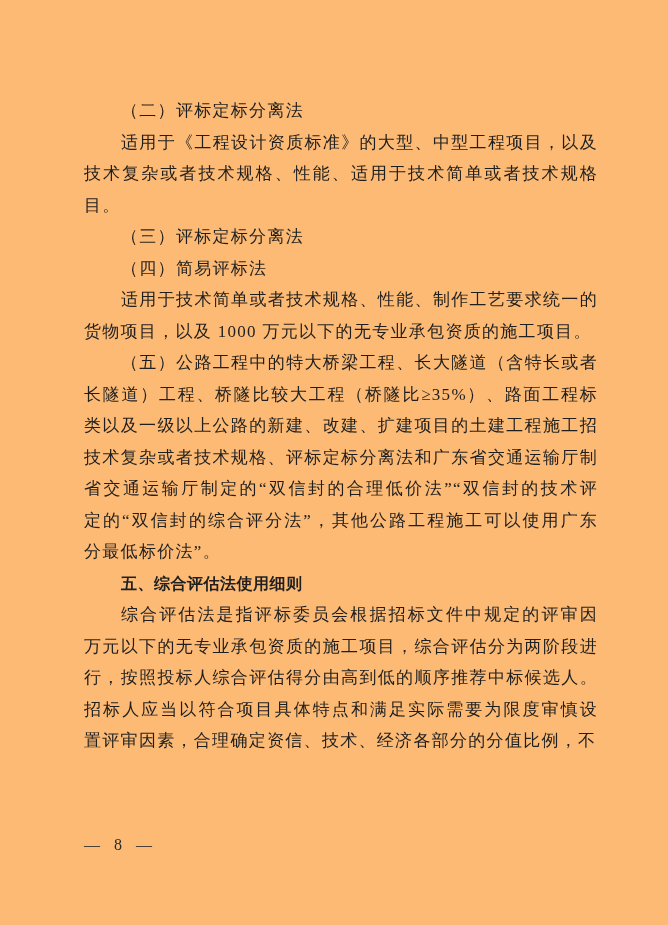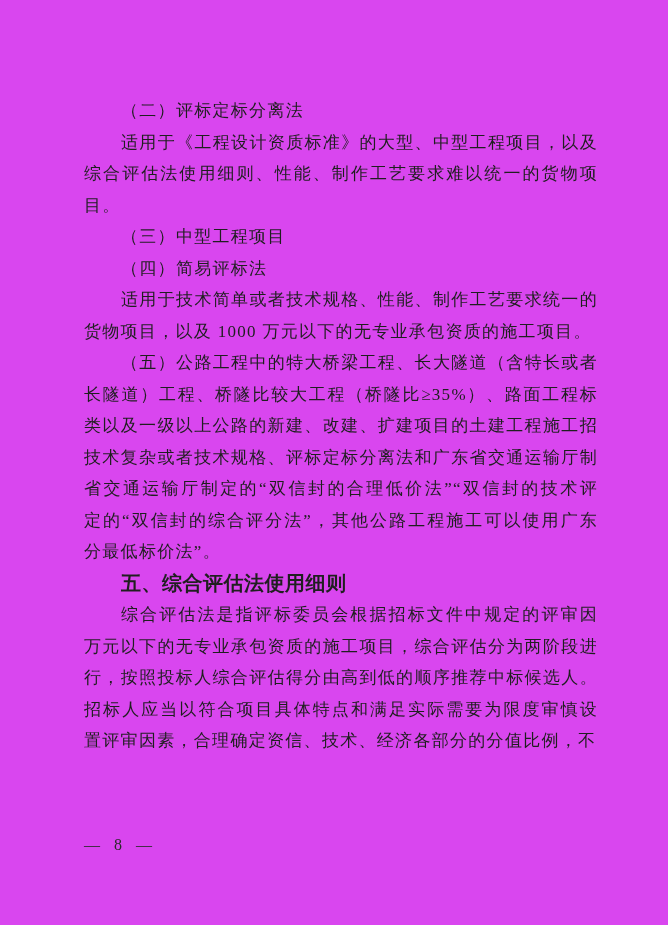--- a/index.html
+++ b/index.html
@@ -4,21 +4,21 @@
 <style>
   html, body {
     margin: 0;
     padding: 0;
     background: #ffffff;
   }
   .page {
     position: relative;
     width: 668px;
     height: 925px;
-    background: #d946ef;
+    background: #fdba74;
     color: #1f1f1f;
     font-family: "Liberation Serif", "DejaVu Serif", serif;
     overflow: hidden;
   }
   .content {
     position: absolute;
     left: 84px;
     top: 95px;
     width: 514px;
   }
@@ -35,21 +35,21 @@
     text-indent: 37px;
   }
   .line.fill {
     white-space: normal;
     text-align: justify;
     text-align-last: justify;
   }
   .block.heading .line {
     font-family: Liberation Serif, serif;
     font-weight: bold;
-    font-size: 20px;
+    font-size: 16px;
     letter-spacing: 0.5px;
   }
   .footer {
     position: absolute;
     left: 84px;
     top: 836px;
     font-size: 16px;
     letter-spacing: 2px;
     word-spacing: 6px;
     color: #2a2a2a;
@@ -58,25 +58,25 @@
 </head>
 <body>
 
 <div class="page">
   <main class="content" id="doc-content">
       <div class="block subheading">
         <div class="line first">（二）评标定标分离法</div>
       </div>
       <div class="block paragraph">
         <div class="line first fill">适用于《工程设计资质标准》的大型、中型工程项目，以及</div>
-        <div class="line fill">综合评估法使用细则、性能、制作工艺要求难以统一的货物项</div>
+        <div class="line fill">技术复杂或者技术规格、性能、适用于技术简单或者技术规格</div>
         <div class="line">目。</div>
       </div>
       <div class="block subheading">
-        <div class="line first">（三）中型工程项目</div>
+        <div class="line first">（三）评标定标分离法</div>
       </div>
       <div class="block subheading">
         <div class="line first">（四）简易评标法</div>
       </div>
       <div class="block paragraph">
         <div class="line first fill">适用于技术简单或者技术规格、性能、制作工艺要求统一的</div>
         <div class="line">货物项目，以及 1000 万元以下的无专业承包资质的施工项目。</div>
       </div>
       <div class="block paragraph">
         <div class="line first fill">（五）公路工程中的特大桥梁工程、长大隧道（含特长或者</div>

